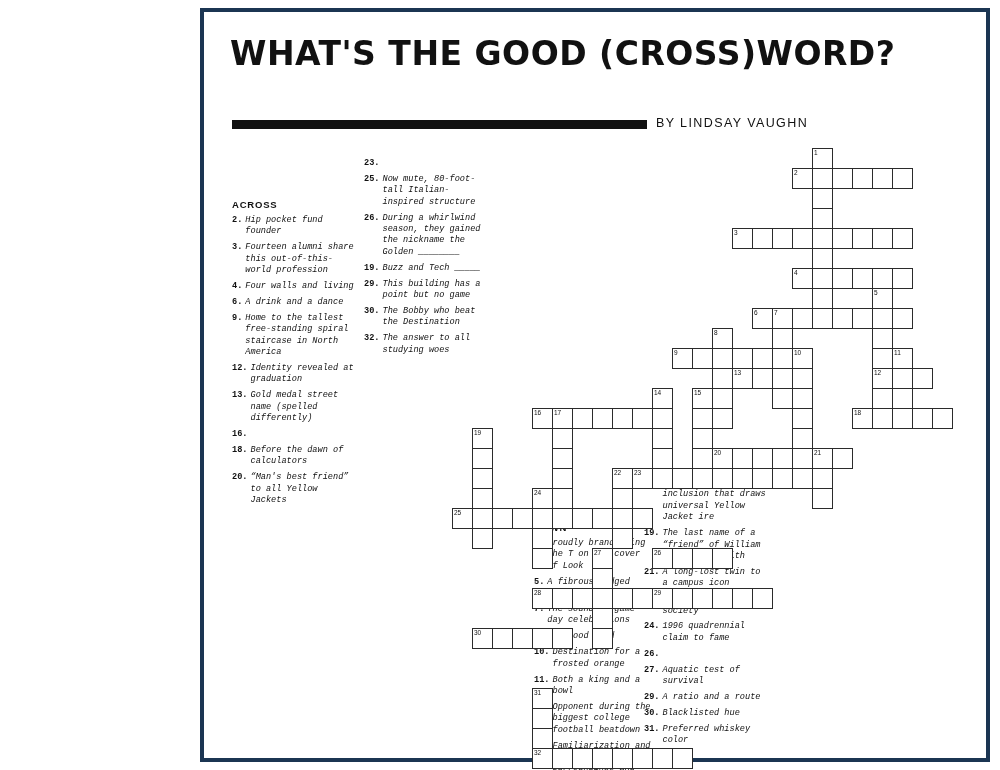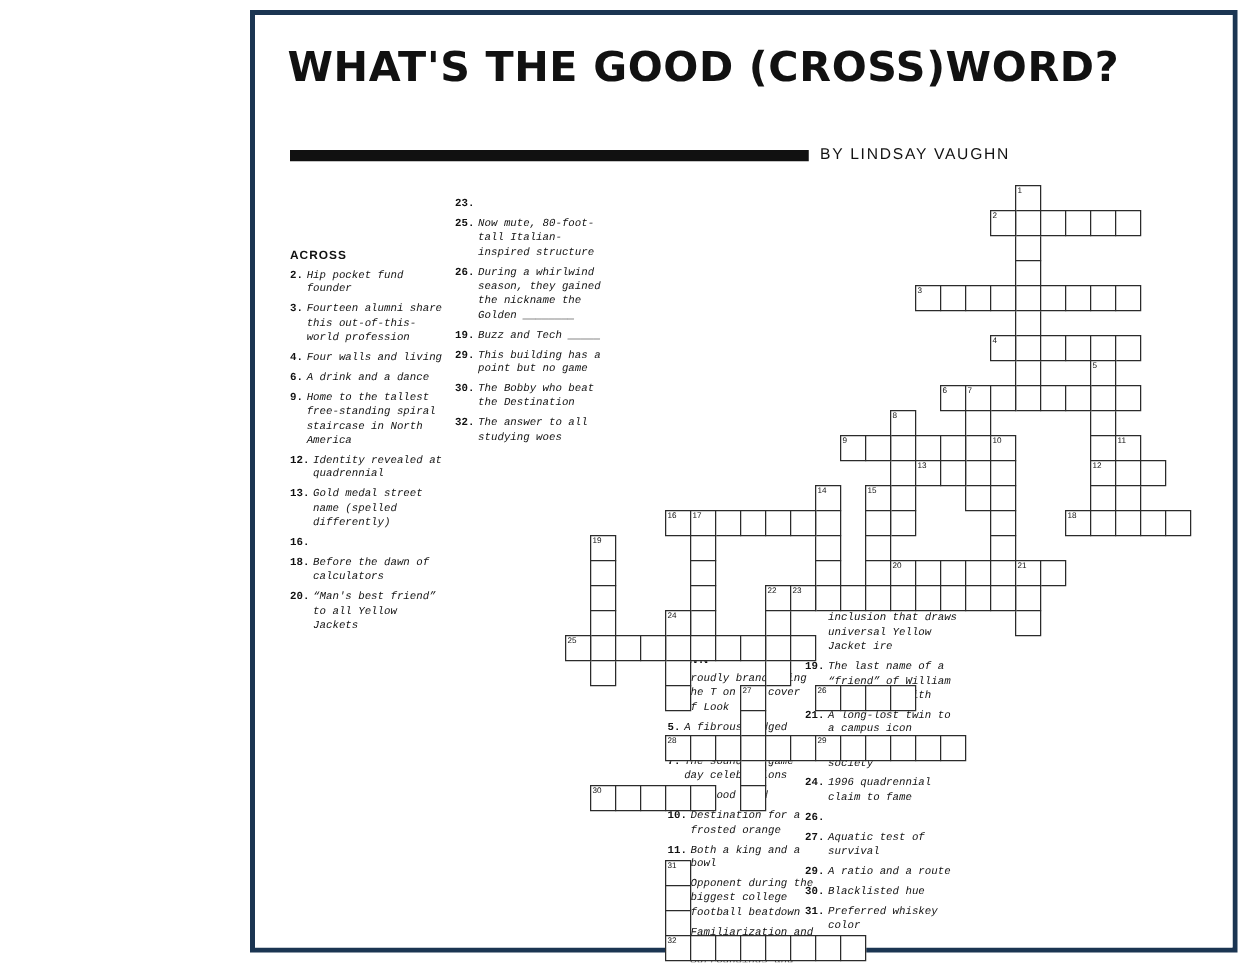--- a/index.html
+++ b/index.html
@@ -160,21 +160,21 @@
             <div class="clue">
               <span class="num">6.</span>
               <span class="txt">A drink and a dance</span>
             </div>
             <div class="clue">
               <span class="num">9.</span>
               <span class="txt">Home to the tallest free-standing spiral staircase in North America</span>
             </div>
             <div class="clue">
               <span class="num">12.</span>
-              <span class="txt">Identity revealed at quadrennial</span>
+              <span class="txt">Identity revealed at graduation</span>
             </div>
             <div class="clue">
               <span class="num">13.</span>
               <span class="txt">Gold medal street name (spelled differently)</span>
             </div>
             <div class="clue">
               <span class="num">16.</span>
             </div>
             <div class="clue">
               <span class="num">18.</span>

